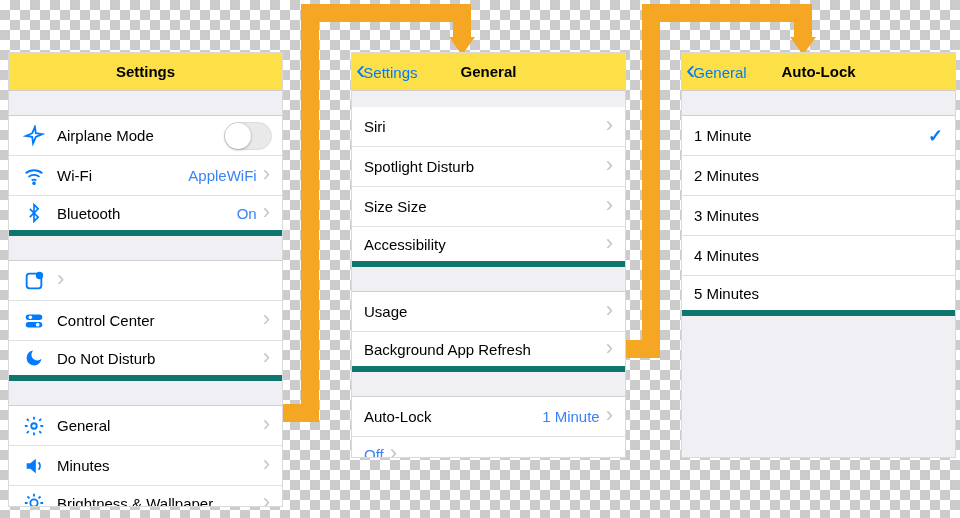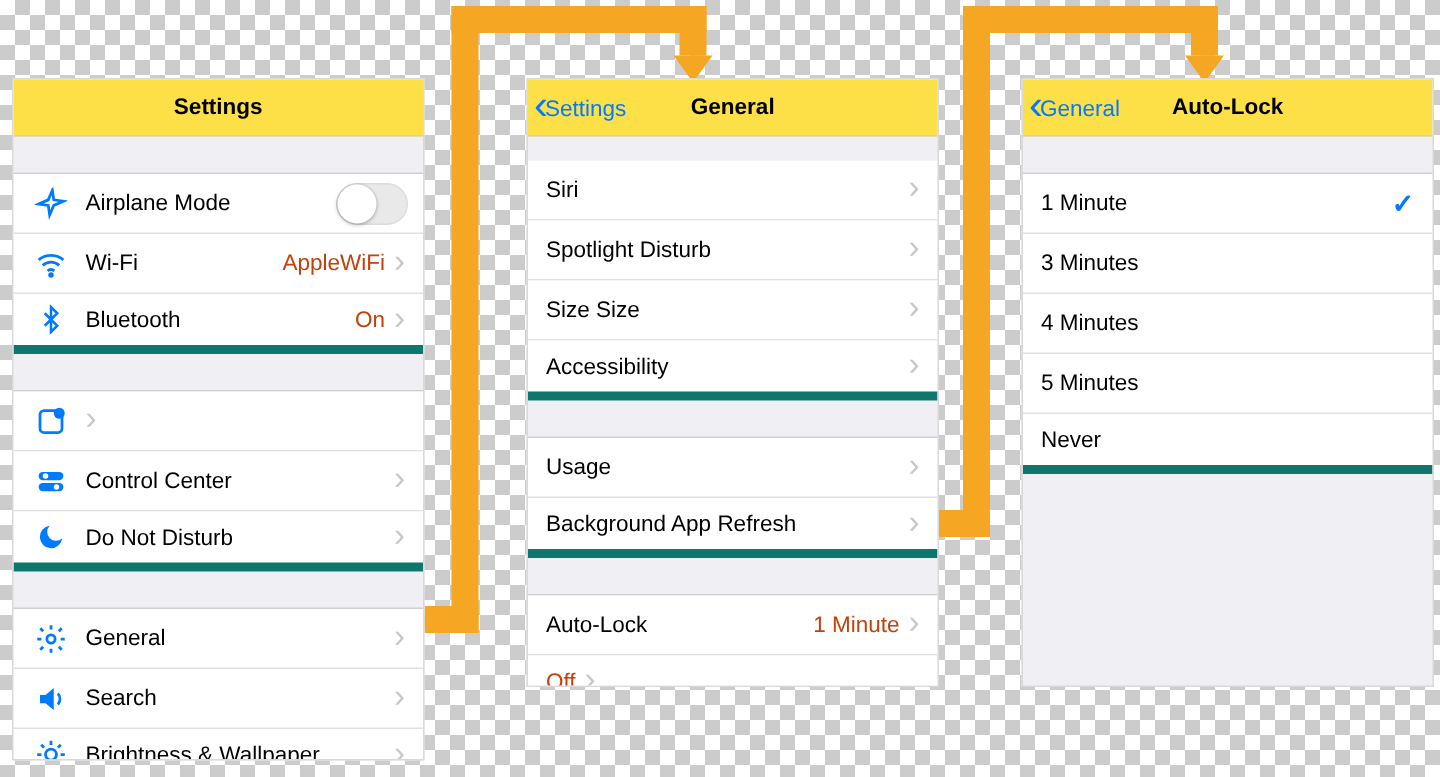--- a/index.html
+++ b/index.html
@@ -70,21 +70,21 @@
   .row .icon {
     width: 26px;
     height: 26px;
     display: flex;
     align-items: center;
     justify-content: center;
     margin-right: 10px;
     flex-shrink: 0;
   }
   .row .label { flex: 1; color: #000; }
-  .row .value { color: #c2410c; margin-right: 6px; }
+  .row .value { color: #3b82f6; margin-right: 6px; }
   .row .chev {
     color: #c7c7cc;
     font-size: 22px;
     line-height: 0;
     margin-top: -3px;
   }
   .toggle {
     width: 48px;
     height: 28px;
     background: #e9e9ea;
@@ -232,21 +232,21 @@
       <span class="label">General</span>
       <span class="chev">›</span>
     </div>
     <div class="row">
       <span class="icon">
         <svg width="22" height="22" viewBox="0 0 24 24" fill="#007aff">
             <path d="M4 9v6h4l6 5V4l-6 5H4z"></path>
             <path d="M17 8a6 6 0 0 1 0 8" fill="none" stroke="#007aff" stroke-width="2"></path>
           </svg>
       </span>
-      <span class="label">Search</span>
+      <span class="label">Minutes</span>
       <span class="chev">›</span>
     </div>
     <div class="row">
       <span class="icon">
         <svg width="22" height="22" viewBox="0 0 24 24" fill="none" stroke="#007aff" stroke-width="2">
             <circle cx="12" cy="12" r="4"></circle>
             <path d="M12 2v3M12 19v3M2 12h3M19 12h3M4.9 4.9l2.1 2.1M17 17l2.1 2.1M4.9 19.1l2.1-2.1M17 7l2.1-2.1"></path>
           </svg>
       </span>
       <span class="label">Brightness &amp; Wallpaper</span>
@@ -316,25 +316,25 @@
     </div>
     <span>Auto-Lock</span>
   </div>
 
   <div class="group">
     <div class="row">
       <span class="label">1 Minute</span>
       <span class="check">✓</span>
     </div>
     <div class="row">
+      <span class="label">2 Minutes</span>
+    </div>
+    <div class="row">
       <span class="label">3 Minutes</span>
     </div>
     <div class="row">
       <span class="label">4 Minutes</span>
     </div>
     <div class="row">
       <span class="label">5 Minutes</span>
     </div>
-    <div class="row">
-      <span class="label">Never</span>
-    </div>
   </div>
 </div>
 
 </body></html>

